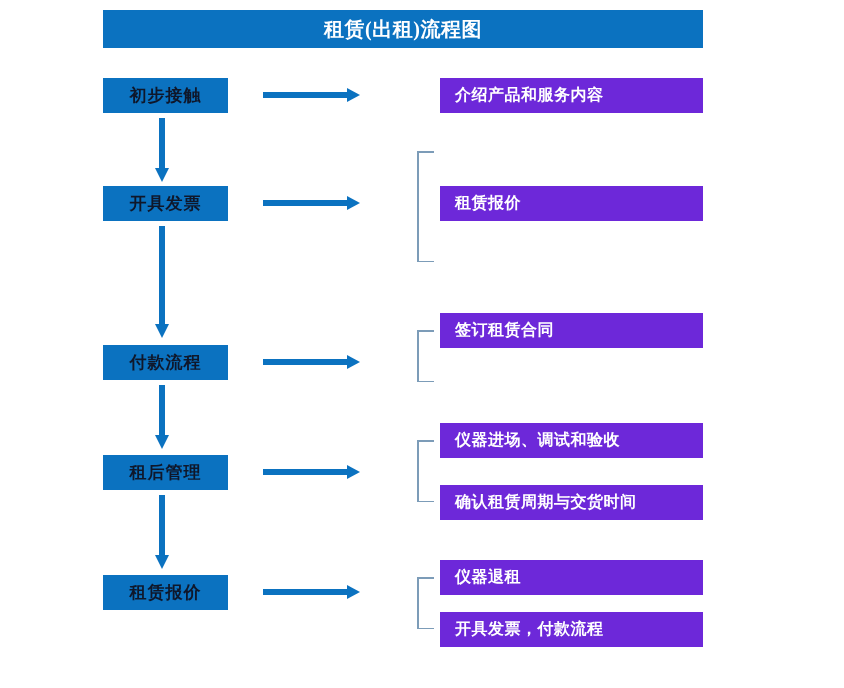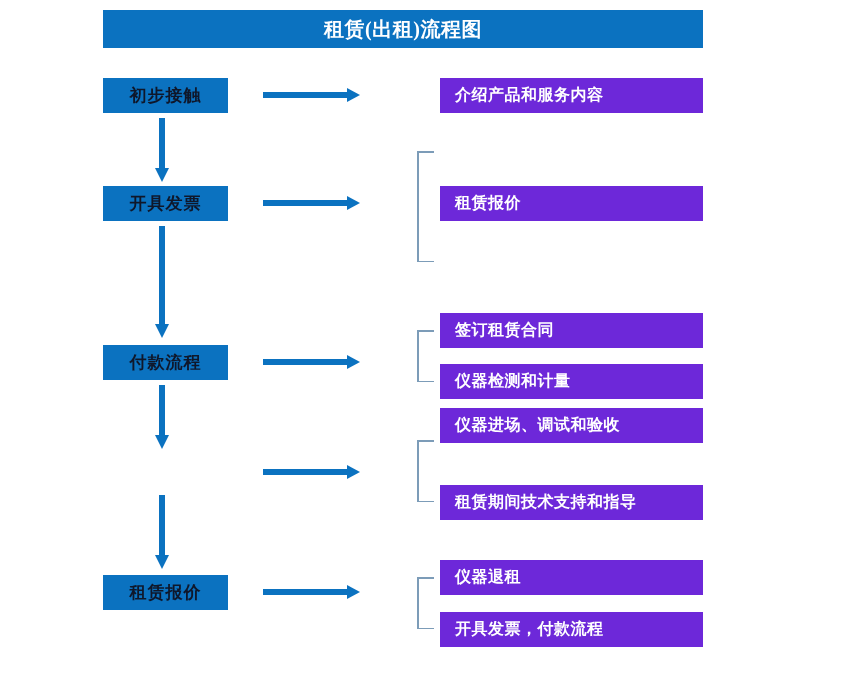--- a/index.html
+++ b/index.html
@@ -110,20 +110,21 @@
 </head>
 <body>
 
 <div id="canvas">
 
   <div class="title-bar">租赁(出租)流程图</div>
 
   <div class="stage-box" style="top:78px">初步接触</div>
   <div class="stage-box" style="top:186px">开具发票</div>
   <div class="stage-box" style="top:345px">付款流程</div>
+  <div class="stage-box" style="top:455px">租后管理</div>
   <div class="stage-box" style="top:575px">租赁报价</div>
 
   <svg class="arrow-v" style="top:118px; height:66px" viewBox="0 0 16 66">
     <rect x="5" y="0" width="6" height="52" fill="#0B72C0"></rect>
     <polygon points="1,50 15,50 8,64" fill="#0B72C0"></polygon>
   </svg>
   <svg class="arrow-v" style="top:226px; height:114px" viewBox="0 0 16 114">
     <rect x="5" y="0" width="6" height="100" fill="#0B72C0"></rect>
     <polygon points="1,98 15,98 8,112" fill="#0B72C0"></polygon>
   </svg>
@@ -165,29 +166,28 @@
     <div class="bk-b"></div>
   </div>
   <div class="detail-box" style="top:186px">租赁报价</div>
 
   <div class="bracket" style="top:330px; height:52px">
     <div class="bk-t"></div>
     <div class="bk-v"></div>
     <div class="bk-b"></div>
   </div>
   <div class="detail-box" style="top:313px">签订租赁合同</div>
-  <div class="detail-box" style="top:364px">仪器检测和计量</div>
 
   <div class="bracket" style="top:440px; height:62px">
     <div class="bk-t"></div>
     <div class="bk-v"></div>
     <div class="bk-b"></div>
   </div>
-  <div class="detail-box" style="top:408px">仪器进场、调试和验收</div>
-  <div class="detail-box" style="top:485px">租赁期间技术支持和指导</div>
+  <div class="detail-box" style="top:423px">仪器进场、调试和验收</div>
+  <div class="detail-box" style="top:485px">确认租赁周期与交货时间</div>
 
   <div class="bracket" style="top:577px; height:52px">
     <div class="bk-t"></div>
     <div class="bk-v"></div>
     <div class="bk-b"></div>
   </div>
   <div class="detail-box" style="top:560px">仪器退租</div>
   <div class="detail-box" style="top:612px">开具发票，付款流程</div>
 
 </div>

